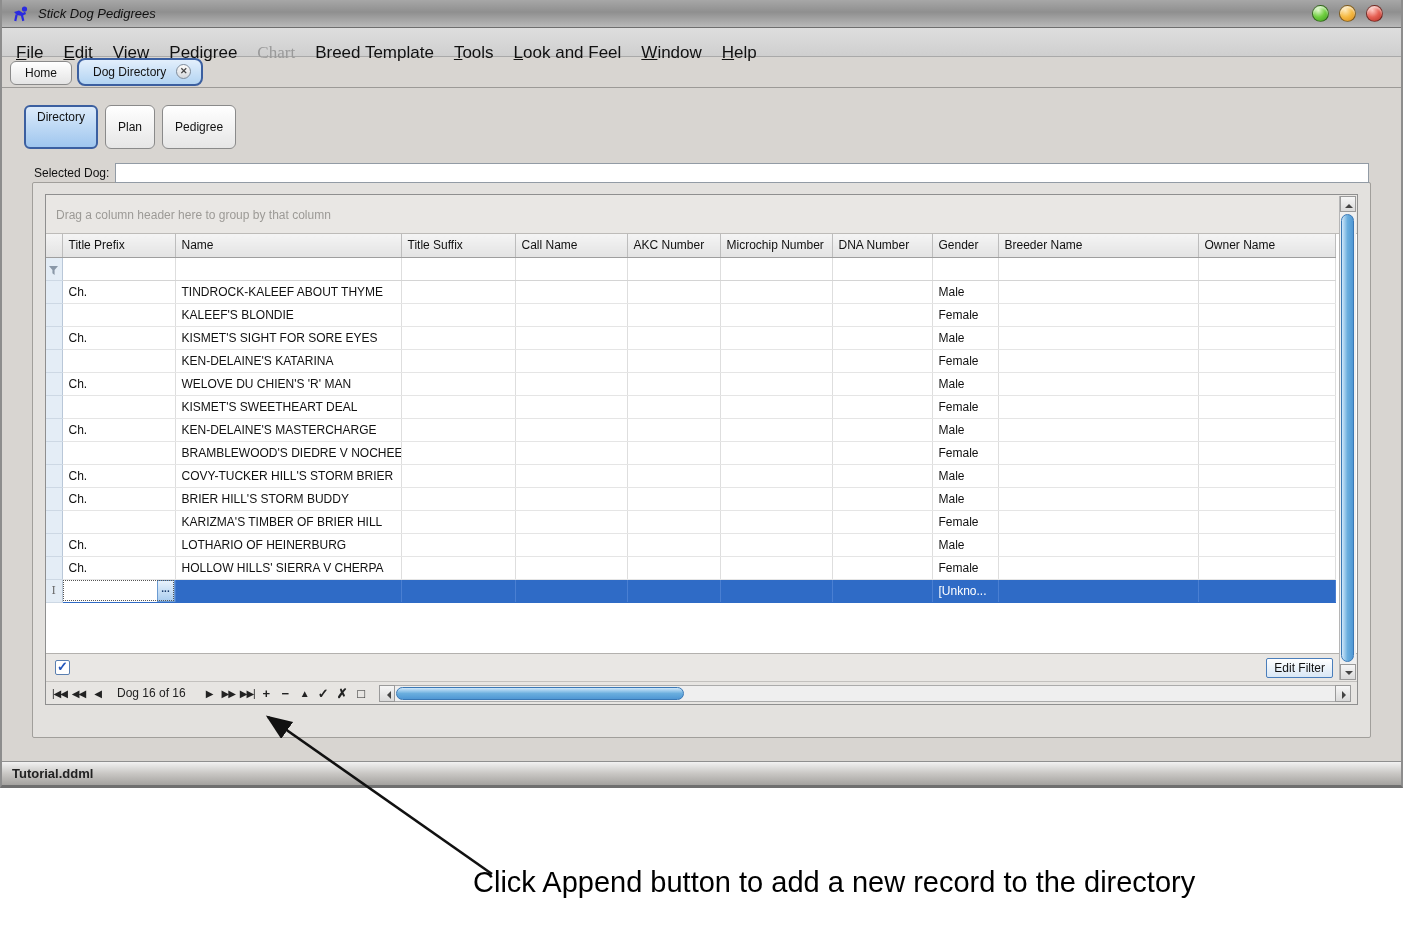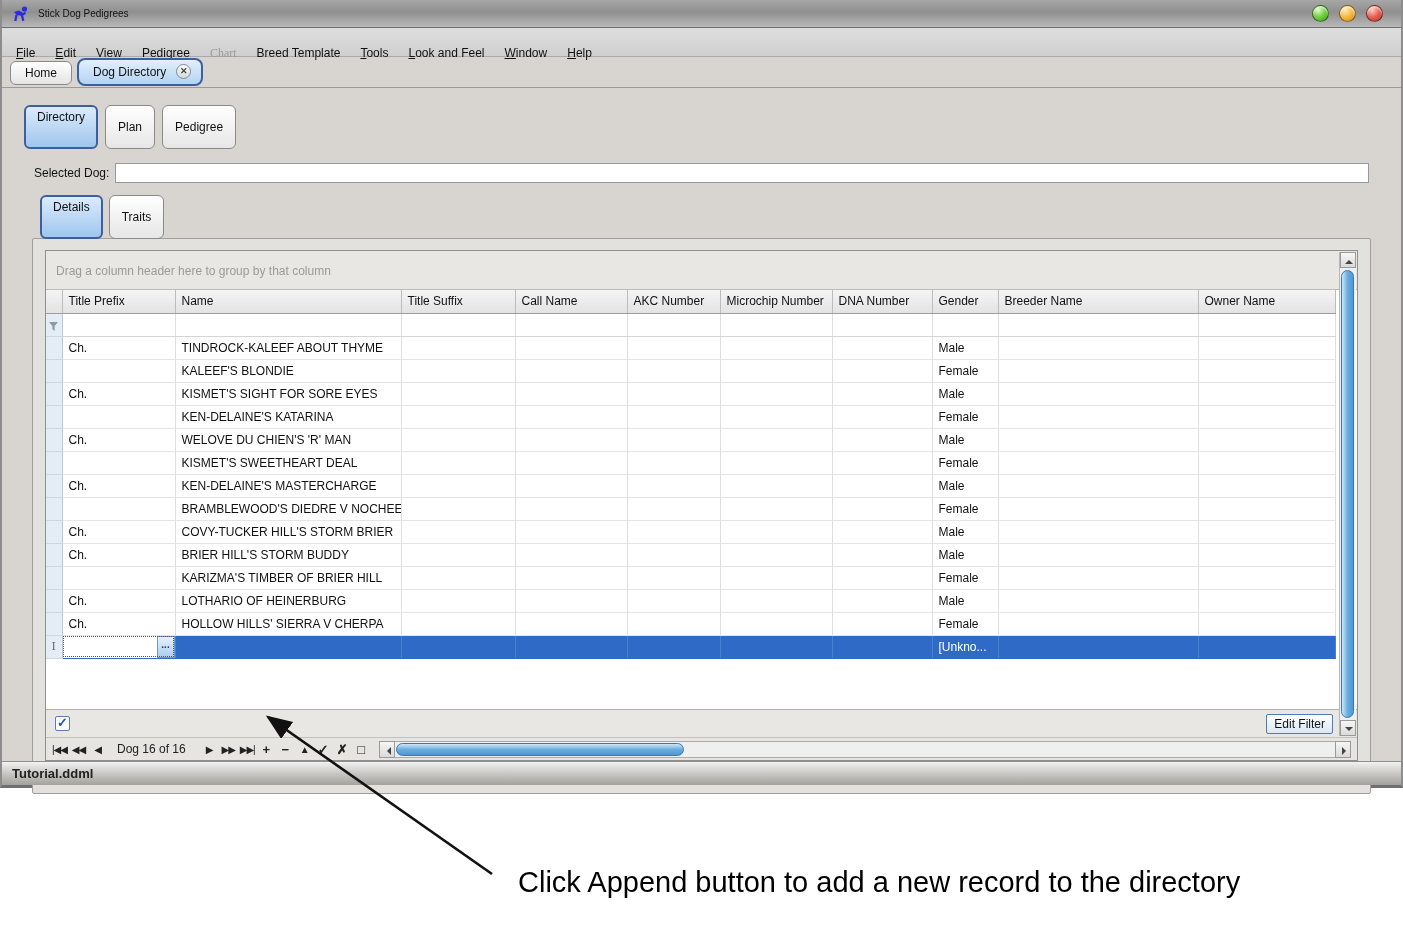--- a/index.html
+++ b/index.html
@@ -6,30 +6,30 @@
   html,body { width:1403px; height:926px; background:#fff; font-family:"Liberation Sans",sans-serif; }
   .page-root { position:relative; width:1403px; height:926px; overflow:hidden; background:#fff; }
 
   
   .app-window { position:absolute; left:0; top:0; width:1403px; height:788px;
     border-left:2px solid #8d8d8d; border-right:2px solid #8d8d8d; border-bottom:3px solid #6f6f6f;
     background:#d8d5d1; }
   .titlebar { height:28px; background:linear-gradient(#a7a7a7,#8f8f8f 45%,#b9b9b9); display:flex; align-items:center;
     border-bottom:1px solid #6e6e6e; padding:0 8px; }
   .titlebar .app-icon { width:20px; height:20px; margin-right:8px; }
-  .titlebar .title-text { font-size:10px; color:#111; }
+  .titlebar .title-text { font-size:13px; color:#111;font-style:italic; }
   .win-buttons { margin-left:auto; display:flex; gap:10px; padding-right:10px; }
   .win-btn { width:17px; height:17px; border-radius:50%; border:1px solid rgba(0,0,0,.45); box-shadow:inset 0 2px 2px rgba(255,255,255,.6); }
   .win-btn.min { background:radial-gradient(circle at 35% 28%, #e2f9cd, #6fcf3f 48%, #3e9a1e); }
   .win-btn.max { background:radial-gradient(circle at 35% 28%, #ffe9b8, #f5b942 48%, #d98a1a); }
   .win-btn.close { background:radial-gradient(circle at 35% 28%, #ffc9c2, #e66054 48%, #b32e24); }
 
   .menubar { height:29px; background:linear-gradient(#dedede,#cfcfcf); border-bottom:1px solid #a9a9a9;
     display:flex; align-items:center; padding-left:4px; }
-  .menu-item { font-size:12px; color:#111; padding:4px 10px; cursor:default;margin-top:22px; }
+  .menu-item { font-size:17px; color:#111; padding:4px 10px; cursor:default;margin-top:22px; }
   .menu-item .mn { text-decoration:underline; }
   .menu-item.disabled { color:#9a9a9a;font-family:Liberation Serif, serif; }
 
   
   .doctabs { height:31px; padding:3px 0 0 8px; border-bottom:1px solid #9c9a97; display:flex; align-items:flex-end; gap:5px; background:#d8d5d1; }
   .doctab { border:1px solid #8a8a8a; border-radius:6px; background:linear-gradient(#ffffff,#e4e4e4);
     font-size:12px; color:#111; padding:4px 14px; margin-bottom:2px;margin-top:39px; }
   .doctab.active { border:2px solid #3b5fa0; border-radius:8px;
     background:linear-gradient(#e3effc,#b3d4f2); padding:4px 10px 5px 14px; display:flex; align-items:center; gap:10px; margin-bottom:1px; }
   .tab-close { width:15px; height:15px; border-radius:50%; border:1px solid #7e8b9a; background:linear-gradient(#fbfbfb,#d6d9dd);
@@ -97,21 +97,21 @@
   .vs-btn.up::after { top:3px; border-bottom-color:#444; }
   .vs-btn.down::after { top:6px; border-top-color:#444; }
   .vs-thumb { position:absolute; left:1px; top:18px; bottom:18px; width:13px; border-radius:7px; border:1px solid #3a78b5;
     background:linear-gradient(90deg,#cfe7fa,#6aaede 50%,#4f97d4); }
 
   .statusbar { position:absolute; left:0; bottom:0; width:100%; height:24px;
     background:linear-gradient(#f2f2f2,#c9c7c4 50%,#a4a29f); border-top:1px solid #8f8f8f;
     font-size:13px; font-weight:bold; color:#222; padding:4px 0 0 10px; }
 
   
-  .annotation-text { position:absolute; left:518px; top:866px; font-size:29px; color:#000; white-space:nowrap; }
+  .annotation-text { position:absolute; left:473px; top:866px; font-size:29px; color:#000; white-space:nowrap; }
   svg.arrow-overlay { position:absolute; left:0; top:0; width:1403px; height:926px; pointer-events:none; }
 
   .funnel-wrap { display:inline-block; margin-top:4px; }
 </style>
 </head>
 <body>
 
 <div class="page-root">
   <div class="app-window">
 
@@ -170,26 +170,20 @@
           <div class="btn-tab">Plan</div>
 
           <div class="btn-tab">Pedigree</div>
         </div>
 
       <div class="selected-dog-row">
         <span class="lbl">Selected Dog:</span>
         <input type="text" value="" style="">
       </div>
 
-      <div class="detailtabs">
-
-          <div class="btn-tab active">Details</div>
-
-          <div class="btn-tab">Traits</div>
-        </div>
 
       <div class="detail-panel">
         <div class="gridbox">
 
           <div class="group-panel">
             <span>Drag a column header here to group by that column</span>
           </div>
 
           <div class="table-wrap">
             <table class="grid">

